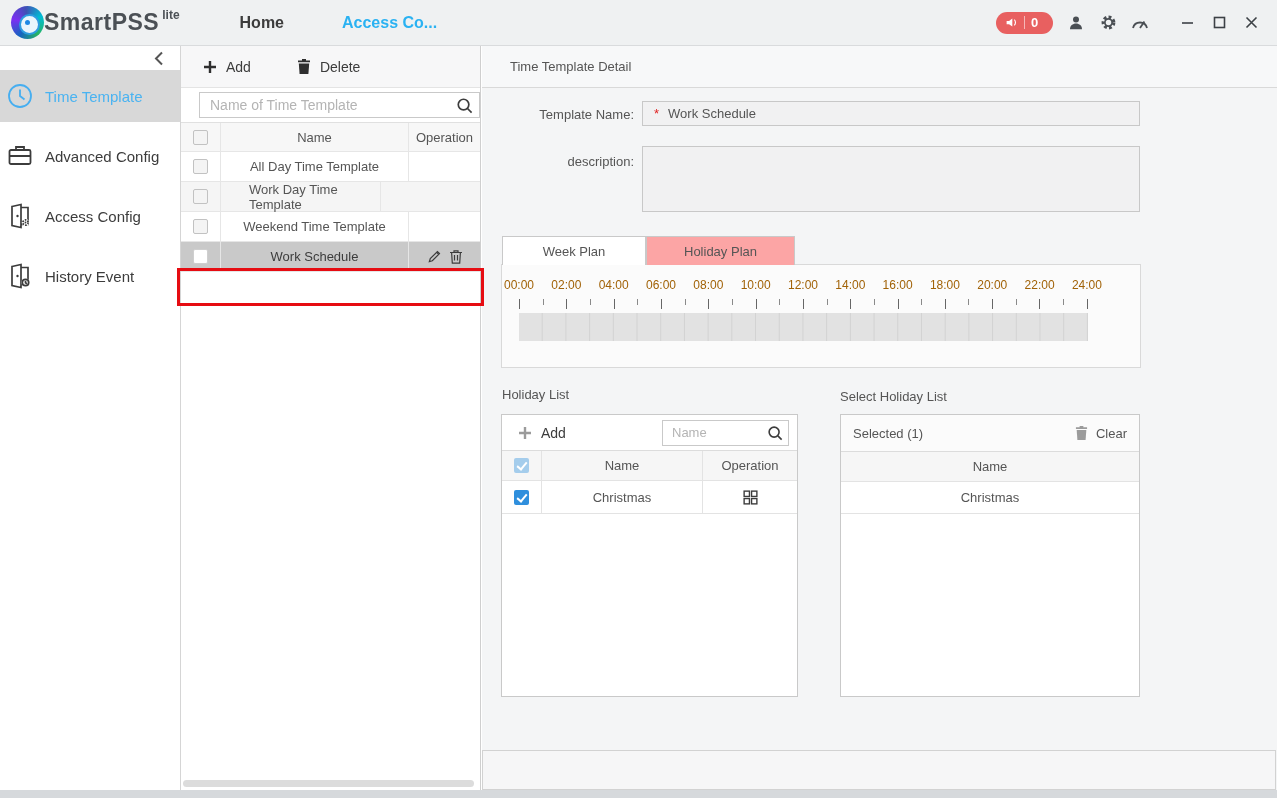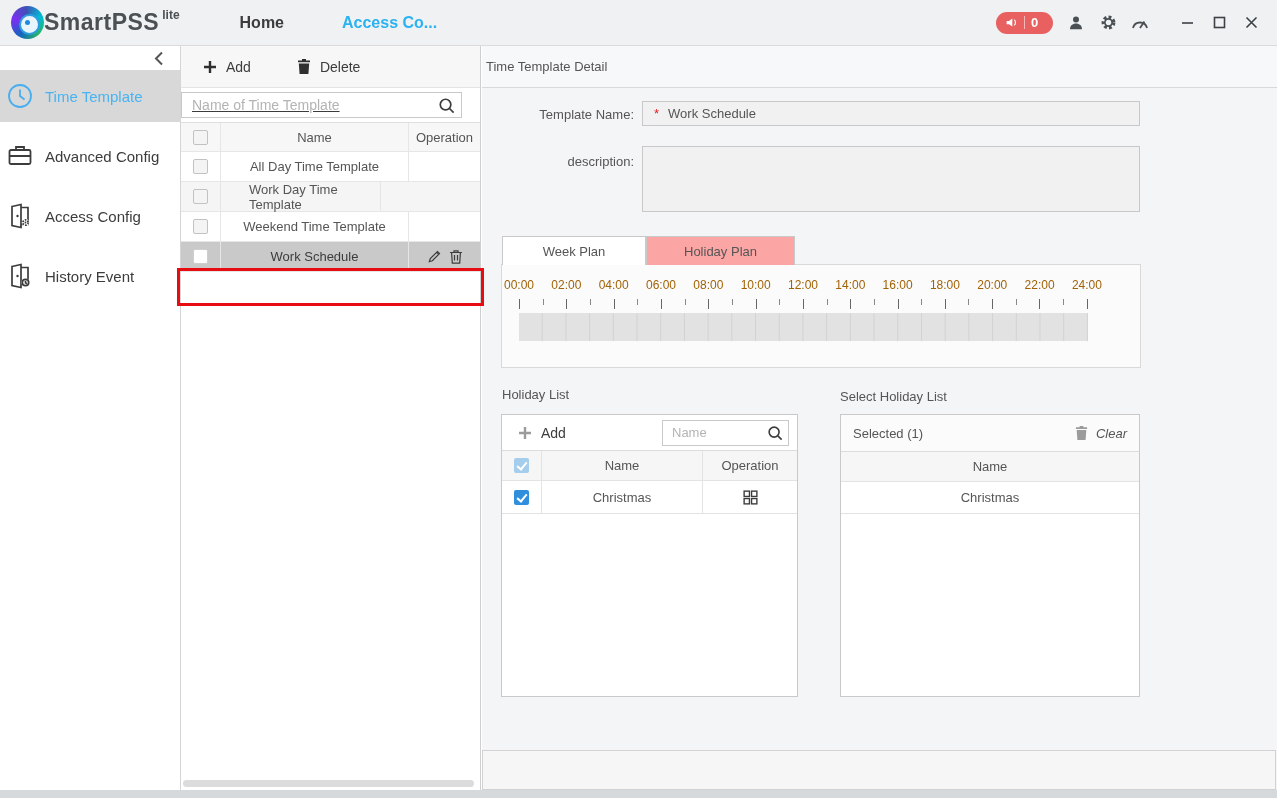--- a/index.html
+++ b/index.html
@@ -40,21 +40,21 @@
   .nav-item.active { background:#d8d8d8; color:#4ab3f1; }
   .nav-ic { width:27px; height:27px; flex:0 0 auto; display:flex; align-items:center; justify-content:center; }
 
   
   .mid { position:absolute; top:46px; left:181px; width:300px; bottom:8px; background:#fff;
          border-right:1px solid #cfcfcf; }
   .mid-toolbar { height:42px; background:#f7f7f8; border-bottom:1px solid #e4e4e4; display:flex;
                  align-items:center; padding-left:22px; }
   .tool-btn { display:flex; align-items:center; gap:9px; font-size:14px; color:#3c3c3c; cursor:pointer; }
   .tool-btn + .tool-btn { margin-left:46px; }
-  .mid-search { height:34px; display:flex; align-items:center; justify-content:flex-start;text-decoration:underline; }
+  .mid-search { height:34px; display:flex; align-items:center; justify-content:flex-end; }
   .search-box { width:281px; height:26px; border:1px solid #c9c9c9; background:#fff; display:flex;
                 align-items:center; padding:0 6px 0 10px; }
   .search-box input { flex:1; border:none; outline:none; font-size:14px; color:#555; background:transparent;
                       font-family:"Liberation Sans", sans-serif; min-width:0; }
   .search-box input::placeholder { color:#b4b4b4; }
   .tbl { width:100%; }
   .trow { height:30px; display:flex; align-items:stretch; border-bottom:1px solid #e6e6e6; font-size:13px; color:#555; }
   .trow .c-cb { width:40px; display:flex; align-items:center; justify-content:center; border-right:1px solid #e6e6e6; }
   .trow .c-name { flex:1; display:flex; align-items:center; justify-content:center; border-right:1px solid #e6e6e6; }
   .trow .c-op { width:71px; display:flex; align-items:center; justify-content:center; gap:7px; }
@@ -67,21 +67,21 @@
   .cb.checked-light { background:#a5cdec; border:none; }
   .cb.checked-blue::after, .cb.checked-light::after { content:''; position:absolute; left:5px; top:2px;
       width:4px; height:8px; border:solid #fff; border-width:0 2px 2px 0; transform:rotate(40deg); }
   .hl-annotation { position:absolute; left:-4px; width:307px; top:222px; height:38px;
                    border:3px solid #e60c12; pointer-events:none; z-index:5; }
   .mid-scrollbar { position:absolute; left:2px; right:6px; bottom:3px; height:7px; border-radius:4px; background:#dcdcdc; }
 
   
   .detail { position:absolute; top:46px; left:482px; right:0; bottom:8px; background:#f4f5f6; }
   .detail-header { height:42px; background:#f7f8f9; border-bottom:1px solid #d9d9d9; display:flex;
-                   align-items:center; padding-left:4px; font-size:13px; color:#555; }
+                   align-items:center; padding-left:28px; font-size:13px; color:#555; }
   .fld-label { position:absolute; left:0; width:152px; text-align:right; font-size:13px; color:#555; }
   .tpl-input { position:absolute; left:160px; top:55px; width:498px; height:25px; background:#f1f1f2;
                border:1px solid #c8c8c8; display:flex; align-items:center; padding-left:11px; gap:9px;
                font-size:13px; color:#555; }
   .star { color:#e02020; font-size:13px; }
   .desc-area { position:absolute; left:160px; top:100px; width:498px; height:66px; background:#f1f1f2;
                border:1px solid #c8c8c8; resize:none; font-family:"Liberation Sans", sans-serif; font-size:13px;
                color:#555; outline:none; padding:6px 8px; }
   .plan-tab { position:absolute; top:190px; height:29px; display:flex; align-items:center; justify-content:center;
               font-size:13px; color:#555; border:1px solid #c9c9c9; border-bottom:none; cursor:pointer; z-index:2; }
@@ -114,21 +114,21 @@
   .hrow.head { background:#f6f6f6; }
   .hrow .c-cb { width:40px; display:flex; align-items:center; justify-content:center; border-right:1px solid #e3e3e3; }
   .hrow .c-name { flex:1; display:flex; align-items:center; justify-content:center; border-right:1px solid #e3e3e3; }
   .hrow .c-op { width:94px; display:flex; align-items:center; justify-content:center; }
   .hrow.data { height:33px; }
 
   .sel-panel { position:absolute; left:358px; top:368px; width:300px; height:283px; background:#fff;
                border:1px solid #c9c9c9; }
   .sel-head { height:37px; background:#fbfbfb; border-bottom:1px solid #dcdcdc; display:flex;
               align-items:center; padding:0 12px; font-size:13px; color:#555; }
-  .clear-btn { margin-left:auto; display:flex; align-items:center; gap:8px; font-size:13px; color:#555; cursor:pointer;font-style:italic; }
+  .clear-btn { margin-left:auto; display:flex; align-items:center; gap:8px; font-size:13px; color:#555; cursor:pointer; }
   .srow { height:30px; display:flex; align-items:center; justify-content:center; font-size:13px; color:#555;
           border-bottom:1px solid #e3e3e3; }
   .srow.head { background:#f6f6f6; }
   .srow.data { height:32px; background:#fff; }
 
   .detail-footer { position:absolute; left:0; right:1px; top:704px; height:40px; background:#f6f6f7;
                    border:1px solid #d2d2d2; }
   .window-bottom { position:absolute; left:0; right:0; bottom:0; height:8px; background:#d6d9dc; }
   svg { display:block; }
 </style>

